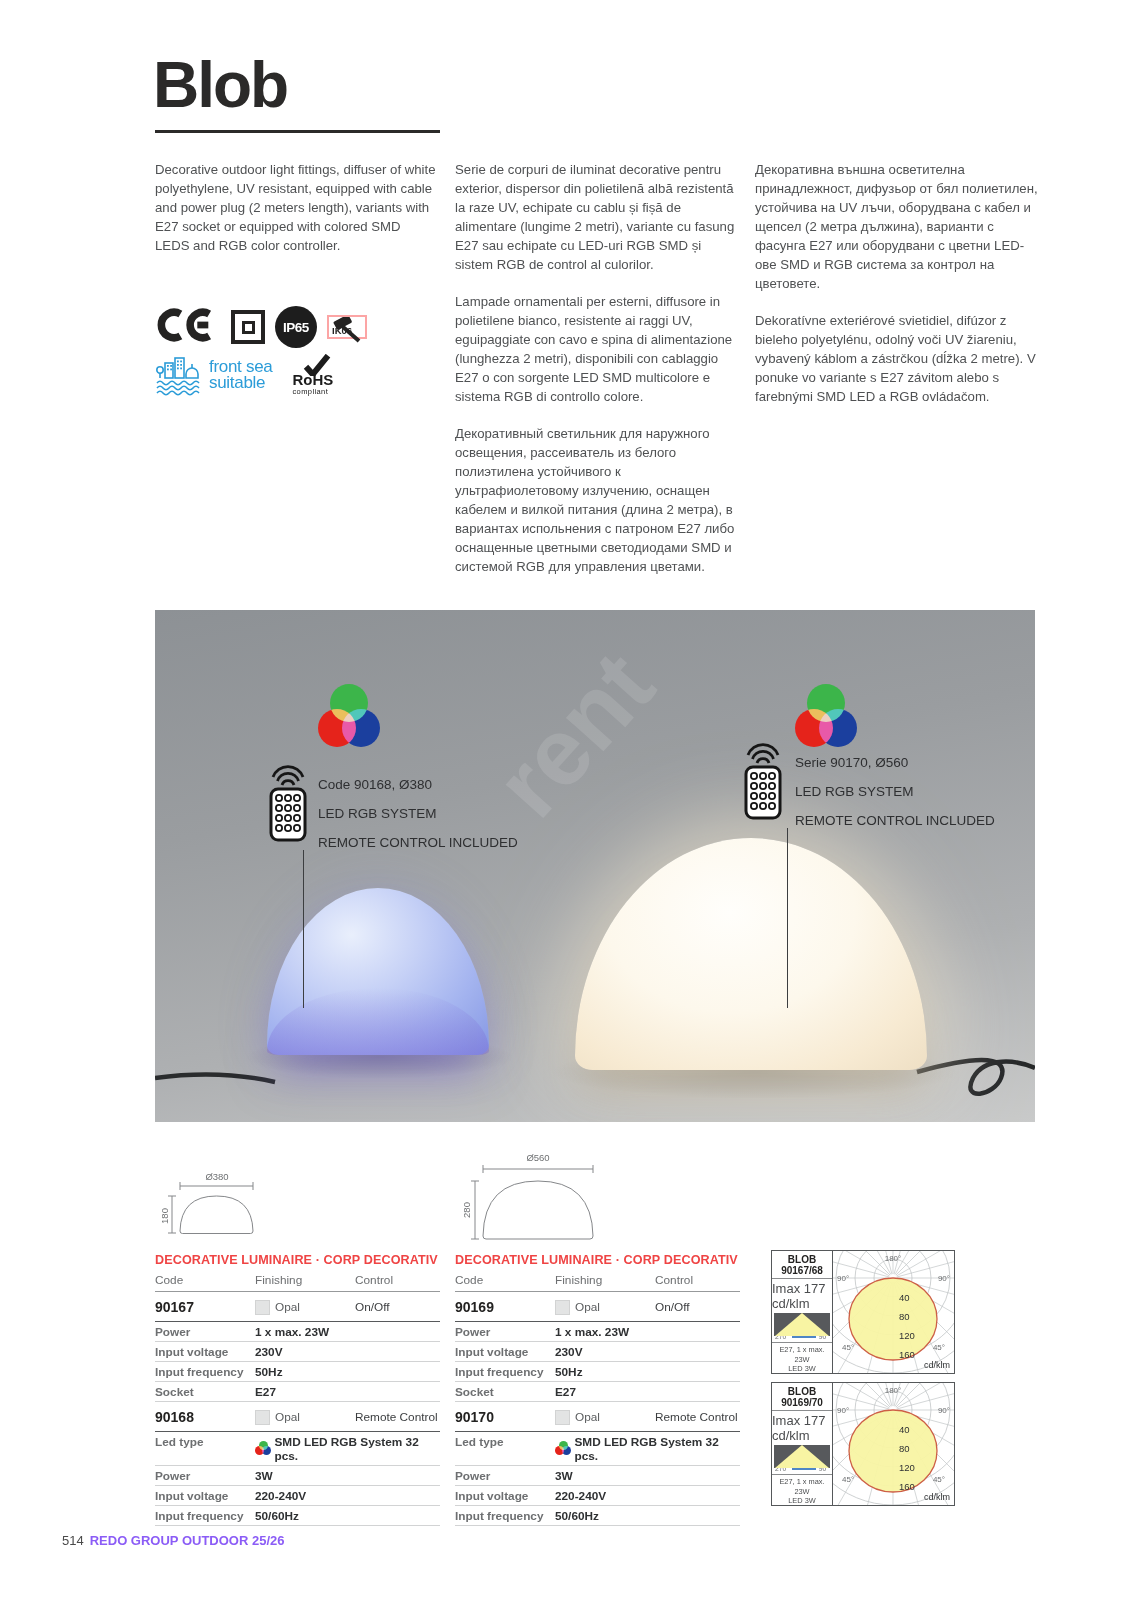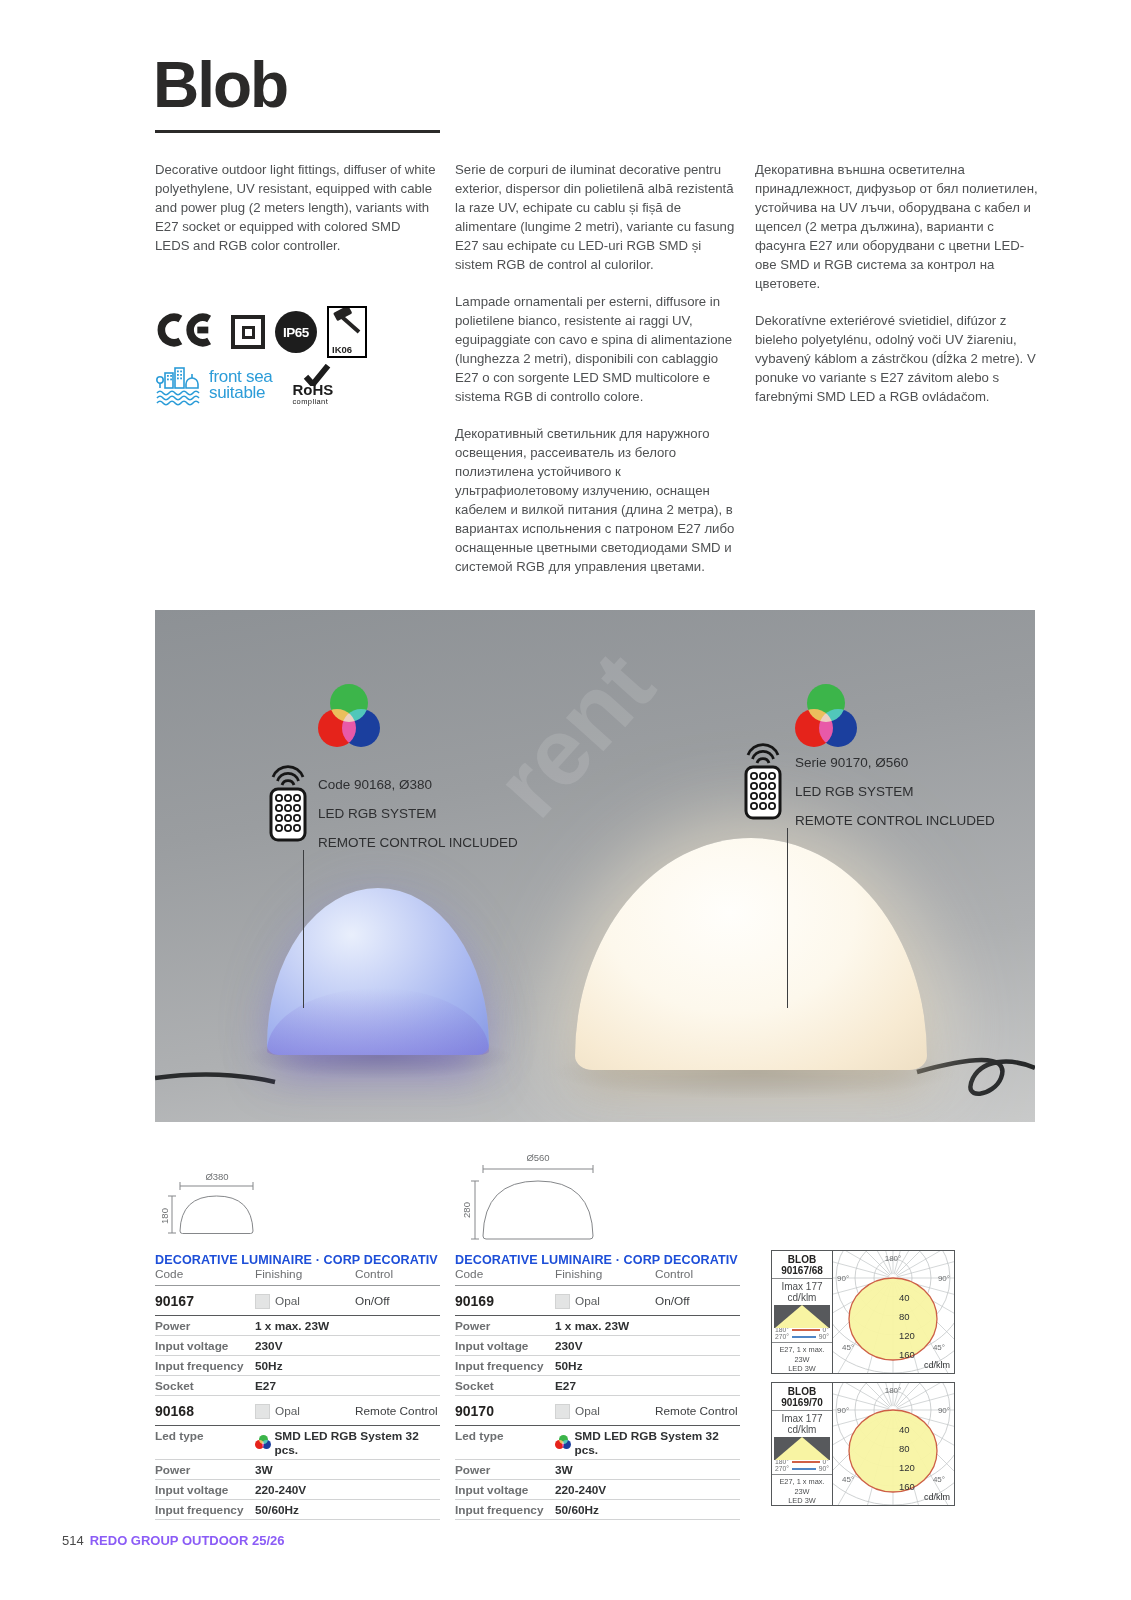--- a/index.html
+++ b/index.html
@@ -17,21 +17,21 @@
   .col1{left:155px;} .col2{left:455px;} .col3{left:755px;}
 
   
   .certs{position:absolute;left:155px;top:306px;width:300px;}
   .cert-row{display:flex;align-items:center;gap:10px;}
   .cert-row2{margin-top:6px;display:flex;align-items:flex-end;gap:14px;}
   .class2{width:34px;height:34px;border:4px solid #242322;display:flex;align-items:center;justify-content:center;box-sizing:border-box;}
   .class2 i{display:block;width:13px;height:13px;border:3.5px solid #242322;box-sizing:border-box;}
   .ip65{width:42px;height:42px;border-radius:50%;background:#1d1d1d;color:#fff;font-weight:bold;
         font-size:13.5px;display:flex;align-items:center;justify-content:center;letter-spacing:-0.5px;}
-  .ik06{width:40px;height:52px;border:2px solid #000000;box-sizing:border-box;position:relative;}
+  .ik06{width:40px;height:24px;border:2px solid #fca5a5;box-sizing:border-box;position:relative;}
   .ik06 .ik-label{position:absolute;bottom:1px;left:3px;font-size:9.5px;font-weight:bold;color:#242322;}
   .frontsea{display:flex;align-items:center;gap:6px;color:#2b9cd8;}
   .frontsea .fs-text{font-size:17px;line-height:0.95;letter-spacing:-0.3px;}
   .rohs{position:relative;text-align:left;margin-left:6px;}
   .rohs .rohs-word{font-size:15px;font-weight:bold;color:#1c1c1c;line-height:1;}
   .rohs .rohs-sub{font-size:7.5px;color:#1c1c1c;letter-spacing:0.4px;}
   .rohs svg{display:block;margin-left:10px;margin-bottom:-4px;}
 
   
   .photo{position:absolute;left:155px;top:610px;width:880px;height:512px;overflow:hidden;
@@ -65,21 +65,21 @@
 
   
   .dim{position:absolute;}
   .dim-small{left:158px;top:1170px;} .dim-large{left:462px;top:1150px;}
   .dim text{font-size:9.5px;fill:#6e7072;}
   .dim path,.dim line{stroke:#85878a;fill:none;stroke-width:1;}
 
   
   .spec-table{position:absolute;width:285px;font-size:11.8px;color:#3c3e40;}
   .table1{left:155px;top:1253px;} .table2{left:455px;top:1253px;}
-  .t-title{font-size:12.6px;font-weight:bold;color:#1d4ed8;letter-spacing:0.1px;margin-bottom:0;}
+  .t-title{font-size:12.6px;font-weight:bold;color:#ef4444;letter-spacing:0.1px;margin-bottom:6px;}
   .t-head{display:grid;grid-template-columns:100px 100px 1fr;color:#6d6f71;
           padding-bottom:4px;border-bottom:1px solid #97999b;}
   .t-code-row{display:grid;grid-template-columns:100px 100px 1fr;align-items:center;
               padding:7px 0 6px 0;}
   .t-code{font-size:14px;font-weight:bold;color:#232221;}
   .t-fin{display:flex;align-items:center;gap:5px;color:#5a5c5e;}
   .swatch{display:inline-block;width:13px;height:13px;background:#e3e4e4;border:1px solid #d2d3d3;}
   .t-specs{border-top:1px solid #57595b;font-weight:bold;}
   .t-row{display:grid;grid-template-columns:100px 1fr;padding:2.5px 0;
          border-bottom:1px solid #d2d3d4;}
@@ -92,21 +92,21 @@
   .rgb-mini .b{left:7px;top:5px;background:#1b3f9e;}
 
   
   .pm-box{position:absolute;left:771px;width:184px;height:124px;border:1px solid #55585a;
           background:#fff;display:flex;box-sizing:border-box;}
   .pm1{top:1250px;} .pm2{top:1382px;}
   .pm-left{width:61px;border-right:1px solid #55585a;display:flex;flex-direction:column;box-sizing:border-box;}
   .pm-name{font-size:10px;font-weight:bold;text-align:center;line-height:1.1;margin-top:3px;color:#232221;}
   .pm-code{font-size:10px;font-weight:bold;text-align:center;line-height:1.1;color:#232221;}
   .pm-hr{border-top:1px solid #8a8c8e;margin:2px 0 0 0;}
-  .pm-imax{font-size:10px;color:#4b4d4f;text-align:center;padding:2px 0;}
+  .pm-imax{font-size:13px;color:#4b4d4f;padding:2px 0;}
   .pm-beam{position:relative;height:46px;margin:0 2px;background:#f8f4a3;}
   .beam-dark{position:absolute;top:0;left:0;right:0;height:23px;background:#57595c;}
   .beam-tri{position:absolute;top:0;left:50%;transform:translateX(-50%);width:0;height:0;
             border-left:27px solid transparent;border-right:27px solid transparent;
             border-bottom:23px solid #f8f4a3;}
   .pm-leg{padding:2px 3px 0 3px;}
   .leg-row{display:flex;align-items:center;font-size:6.8px;color:#6f7173;}
   .leg-line{flex:1;height:2px;background:#cf6047;margin:0 3px;}
   .leg-line.blue{background:#4f86c6;}
   .pm-lamp{font-size:7.4px;color:#4b4d4f;text-align:center;line-height:1.25;padding-top:2px;}

